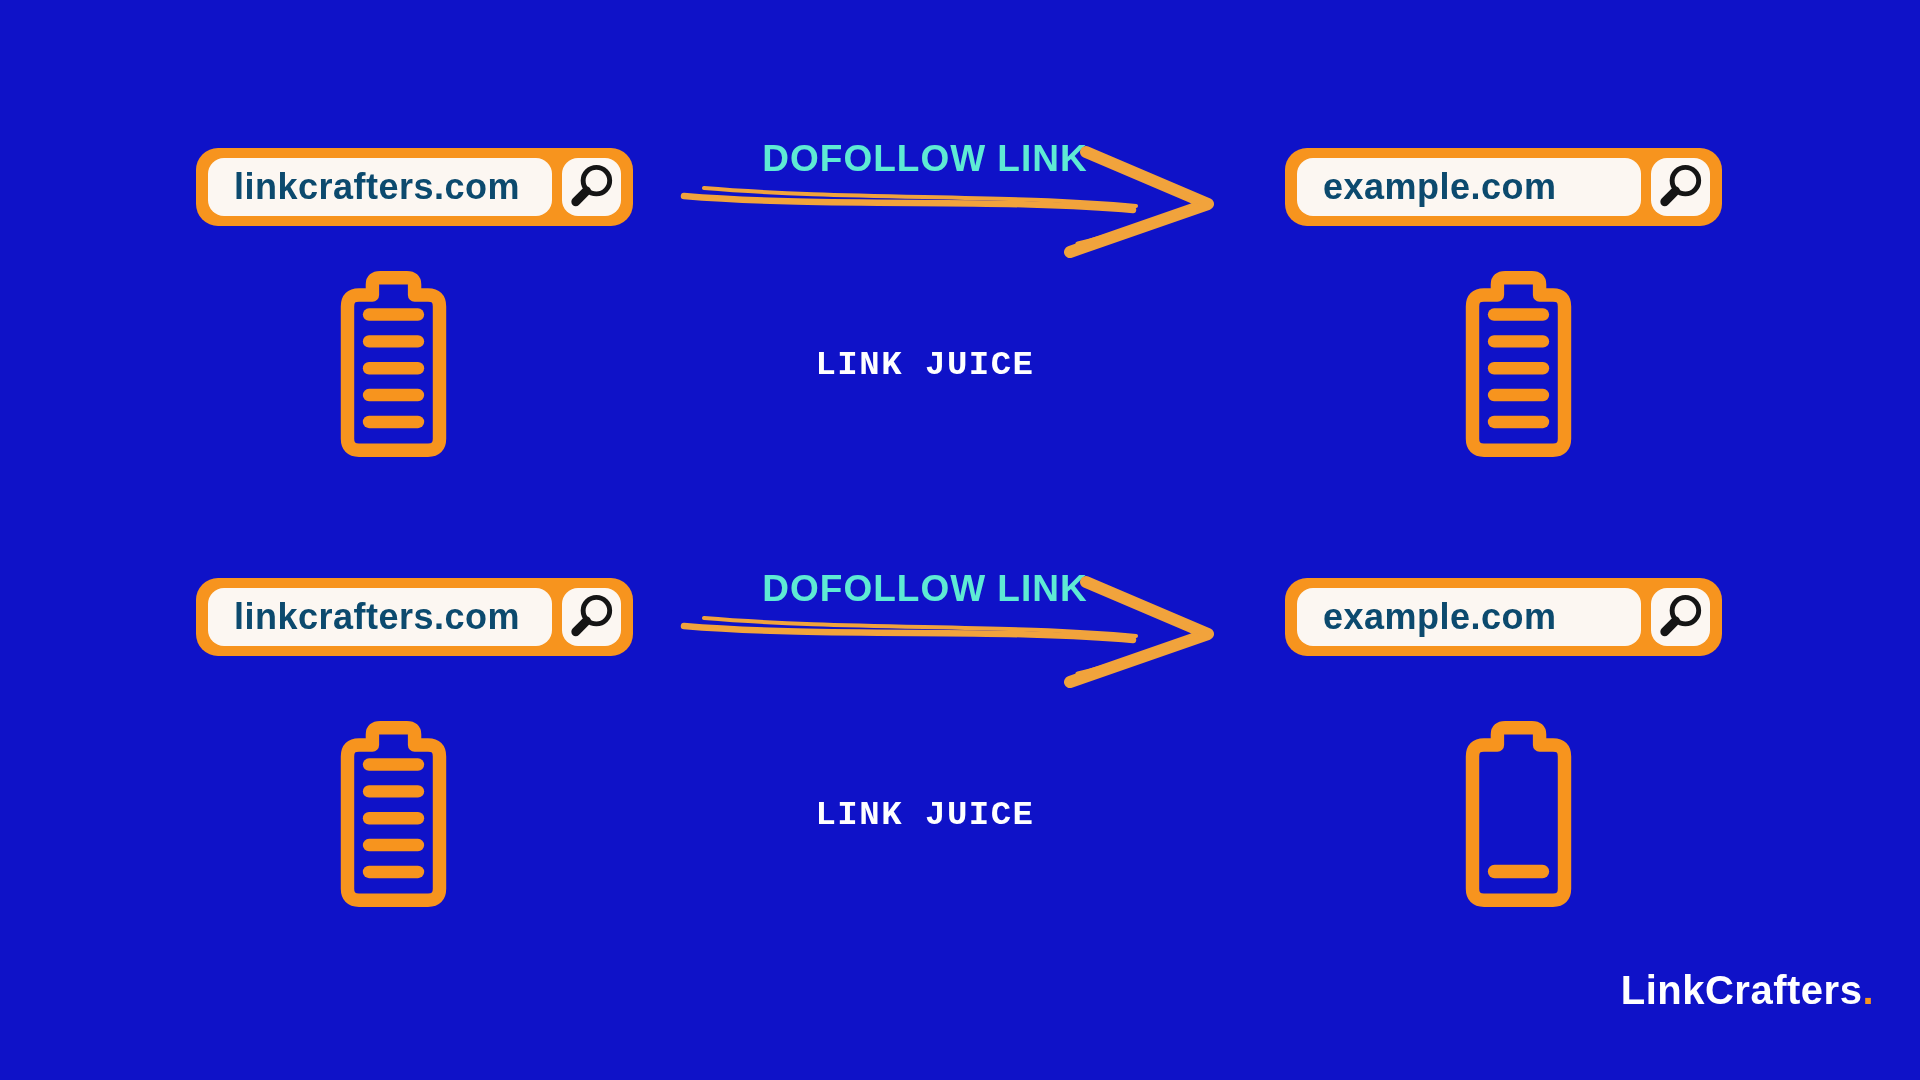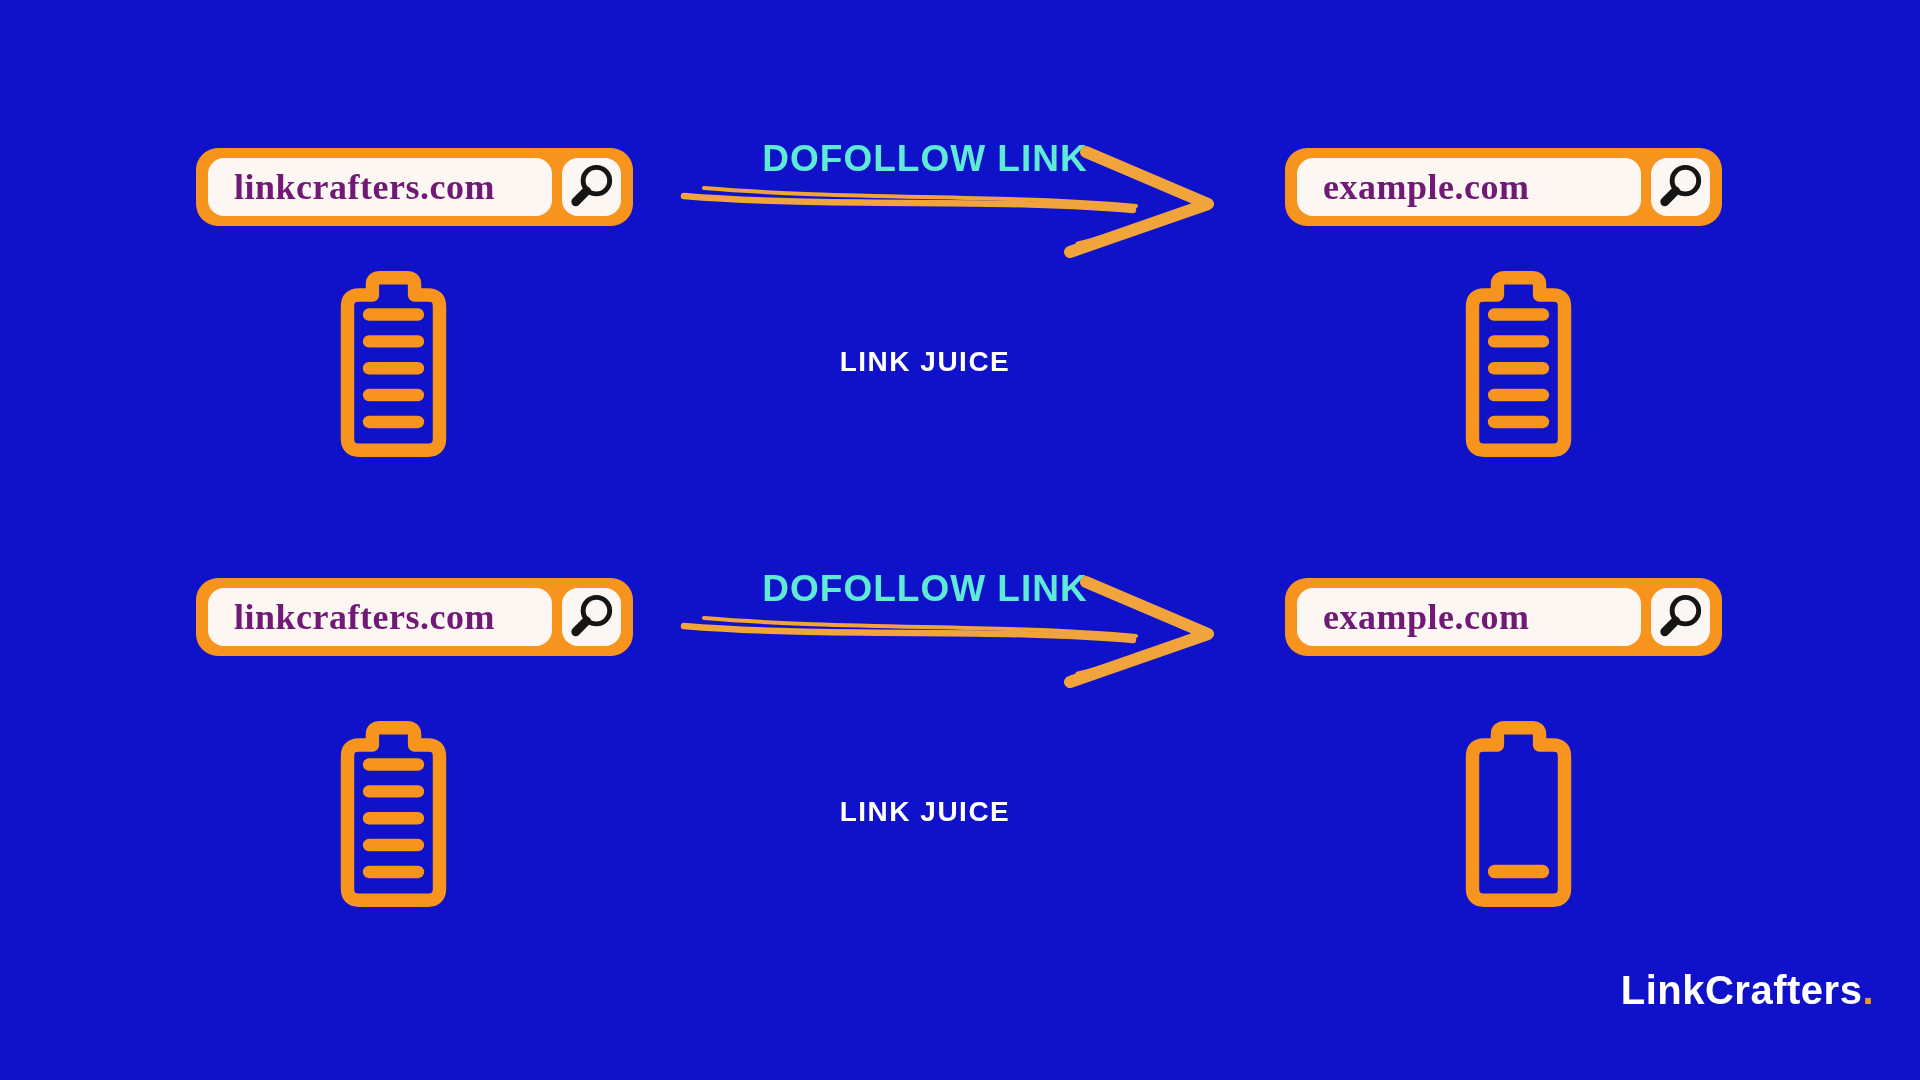--- a/index.html
+++ b/index.html
@@ -32,24 +32,23 @@
     background: #FCF7F2;
     border-radius: 16px;
     display: flex;
     align-items: center;
     padding-left: 26px;
     overflow: hidden;
   }
   .url-text {
     font-size: 36px;
     font-weight: 700;
-    color: #701a75;
+    color: #0c4a6e;
     letter-spacing: 0.5px;
     white-space: nowrap;
-    font-family: Liberation Serif, serif;
   }
   .search-btn {
     width: 59px;
     height: 58px;
     background: #FCF7F2;
     border-radius: 16px;
     display: flex;
     align-items: center;
     justify-content: center;
     flex: none;
@@ -66,24 +65,25 @@
     letter-spacing: 1px;
     white-space: nowrap;
   }
 
   .flow-label {
     position: absolute;
     left: 680px;
     width: 490px;
     text-align: center;
     color: #FFFFFF;
-    font-size: 28px;
+    font-size: 34px;
     font-weight: 700;
     letter-spacing: 1.5px;
     white-space: nowrap;
+    font-family: Liberation Mono, monospace;
   }
 
   .arrow { position: absolute; width: 545px; height: 112px; }
   .battery { position: absolute; width: 115px; height: 192px; }
 
   .logo {
     position: absolute;
     right: 46px;
     top: 968px;
     font-size: 40px;

